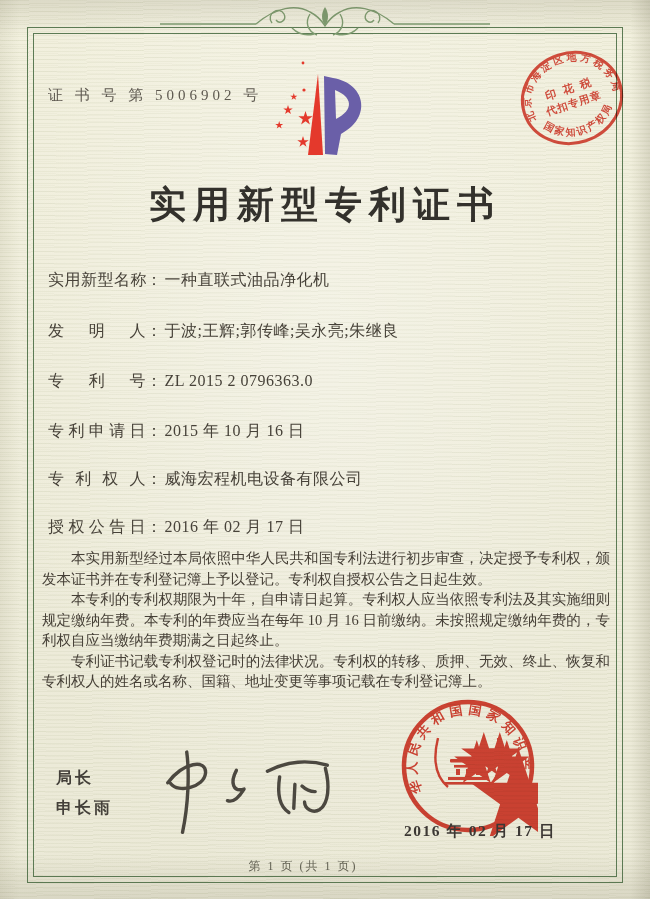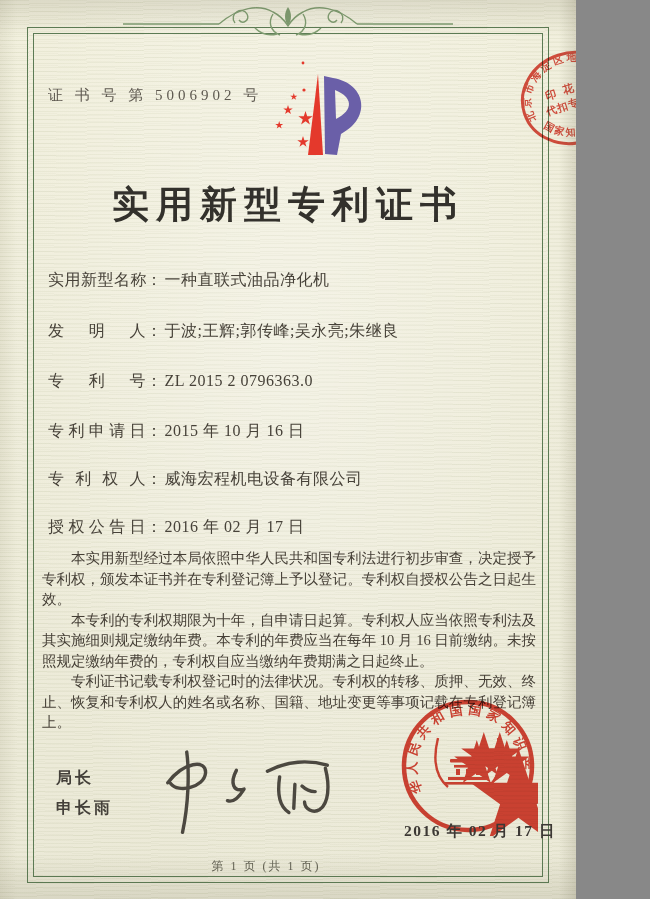--- a/index.html
+++ b/index.html
@@ -1,17 +1,17 @@
 <!DOCTYPE html>
 <html><head>
 <meta charset="utf-8">
 <style>
   html,body{margin:0;padding:0;background:#888;}
   .page{
-    position:relative;width:576px;height:899px;overflow:hidden;
+    position:relative;width:650px;height:899px;overflow:hidden;
     font-family:"Liberation Serif","DejaVu Serif",serif;
     background:
       radial-gradient(ellipse at 50% 38%, rgba(255,255,255,.30), rgba(255,255,255,0) 72%),
       repeating-linear-gradient(179deg, rgba(140,150,100,.09) 0 1px, rgba(0,0,0,0) 1px 4px),
       repeating-linear-gradient(2deg, rgba(140,150,100,.05) 0 1px, rgba(0,0,0,0) 1px 6px),
       linear-gradient(#f2f0de,#ebe9d7);
   }
   .page::after{
     content:"";position:absolute;inset:0;pointer-events:none;
     background:

